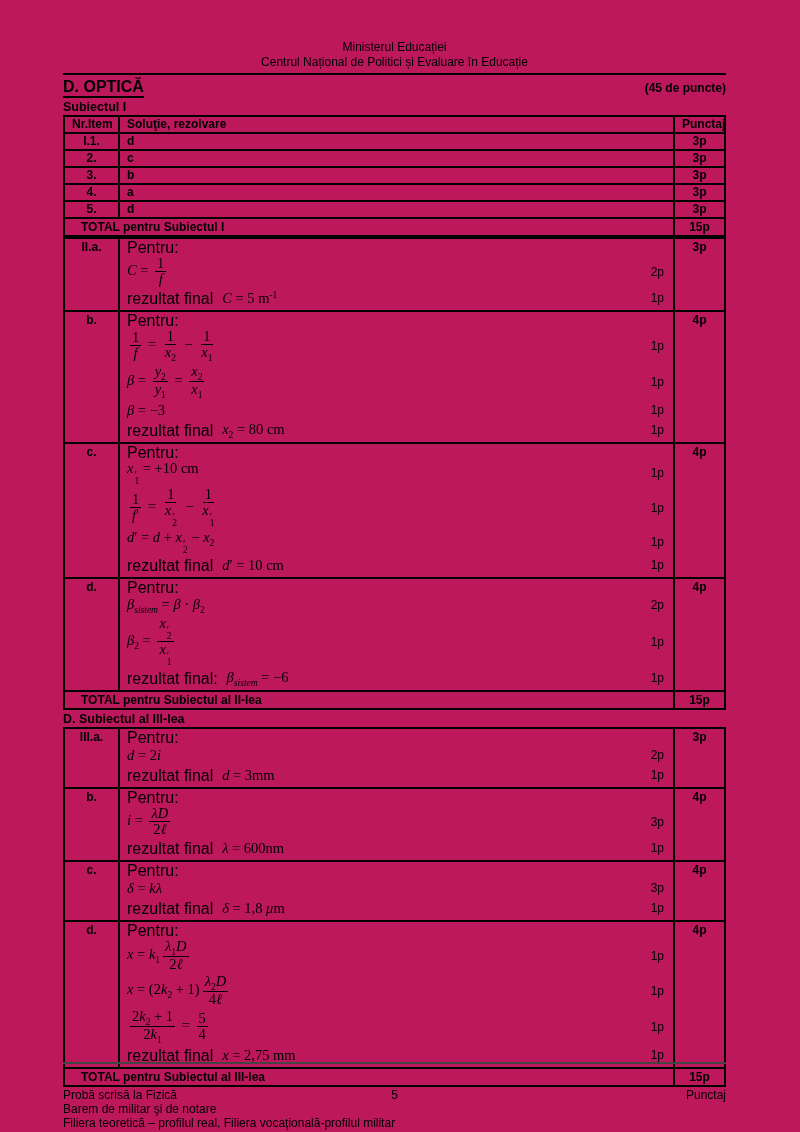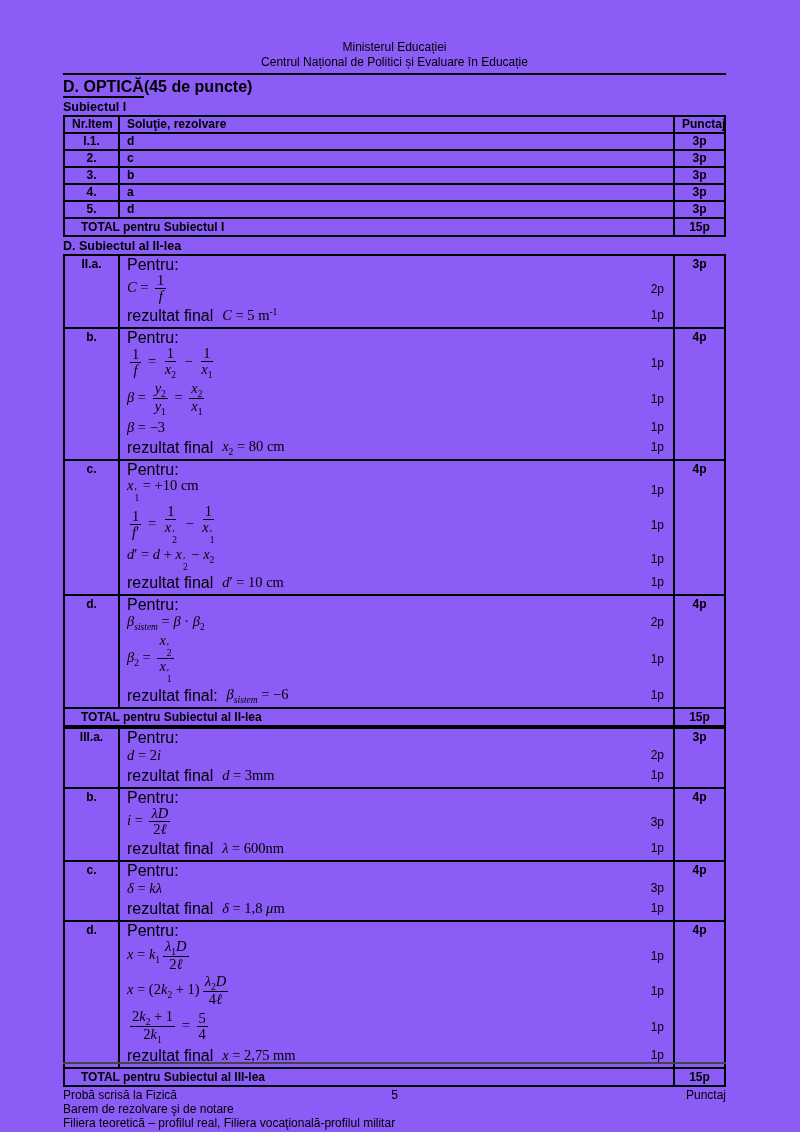--- a/index.html
+++ b/index.html
@@ -1,25 +1,25 @@
 <!DOCTYPE html>
 <html><head>
 <meta charset="utf-8">
 <style>
   html,body{margin:0;padding:0;background:#e8e8e8;}
-  .page{position:relative;width:800px;height:1132px;background:#8b5cf6;
+  .page{position:relative;width:800px;height:1132px;background:#be185d;
         font-family:"Liberation Sans",sans-serif;color:#000;overflow:hidden;}
   .content{position:absolute;left:63px;top:40px;width:663px;}
 
   .doc-header{text-align:center;font-size:12px;line-height:15px;}
   .header-rule{border-top:2px solid #000;margin-top:3px;}
 
-  .title-row{display:flex;justify-content:flex-start;align-items:baseline;margin-top:3px;}
+  .title-row{display:flex;justify-content:space-between;align-items:baseline;margin-top:3px;}
   .doc-title{font-size:16px;font-weight:bold;border-bottom:2px solid #000;line-height:18px;}
-  .points-total{font-size:16px;font-weight:bold;}
+  .points-total{font-size:12px;font-weight:bold;}
 
   .subject-heading{font-size:12.5px;font-weight:bold;line-height:16px;margin-top:1px;}
 
   table{border-collapse:collapse;width:100%;table-layout:fixed;}
   td,th{border:2px solid #000;font-size:12px;vertical-align:top;}
   th{padding:1px 7px;line-height:13px;}
   .col-id{width:55px;}
   .col-pt{width:51px;}
   .th-left{text-align:left;}
   .th-center{}
@@ -115,21 +115,20 @@
             <td class="anscell">d</td>
             <td class="ptcell">3p</td>
           </tr>
           <tr class="totalrow">
             <td class="total-label" colspan="2">TOTAL pentru Subiectul I</td>
             <td class="ptcell">15p</td>
           </tr>
         </tbody>
     </table>
 
-    <div class="subject-heading">D. Subiectul al II-lea</div>
     <table class="t23">
       <colgroup>
           <col class="col-id">
           <col>
           <col class="col-pt">
         </colgroup>
       <tbody id="t2body">
           <tr class="itemrow">
             <td class="idcell">II.a.</td>
             <td class="content-cell">
@@ -256,20 +255,21 @@
             </td>
             <td class="ptcell">4p</td>
           </tr>
           <tr class="totalrow">
             <td class="total-label" colspan="2">TOTAL pentru Subiectul al II-lea</td>
             <td class="ptcell">15p</td>
           </tr>
         </tbody>
     </table>
 
+    <div class="subject-heading">D. Subiectul al III-lea</div>
     <table class="t23">
       <colgroup>
           <col class="col-id">
           <col>
           <col class="col-pt">
         </colgroup>
       <tbody id="t3body">
           <tr class="itemrow">
             <td class="idcell">III.a.</td>
             <td class="content-cell">
@@ -387,16 +387,16 @@
 
   </div>
 
   <div class="footer">
     <div class="footer-rule"></div>
     <div class="footer-row">
       <span class="f-left">Probă scrisă la Fizică</span>
       <span class="f-center">5</span>
       <span class="f-right">Punctaj</span>
     </div>
-    <div>Barem de rezolvare şi de notare</div>
+    <div>Barem de militar şi de notare</div>
     <div>Filiera teoretică – profilul real, Filiera vocaţională-profilul militar</div>
   </div>
 </div>
 
 </body></html>

